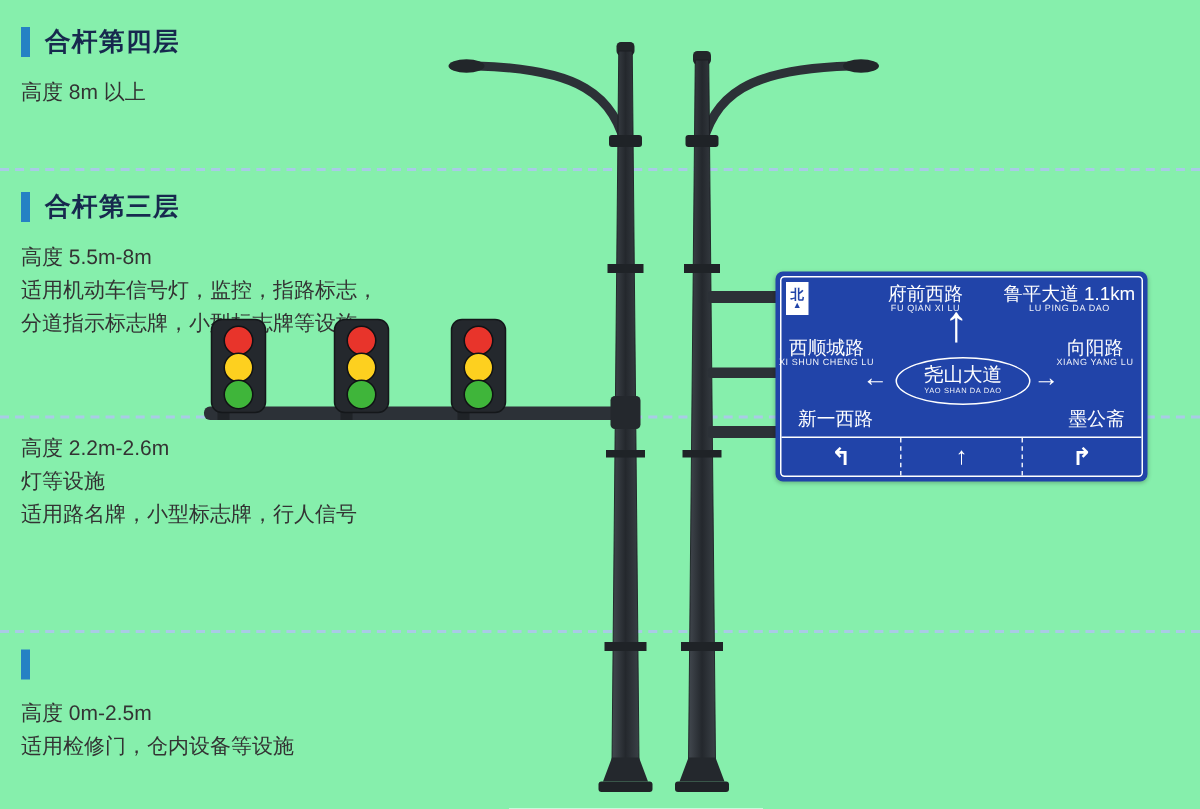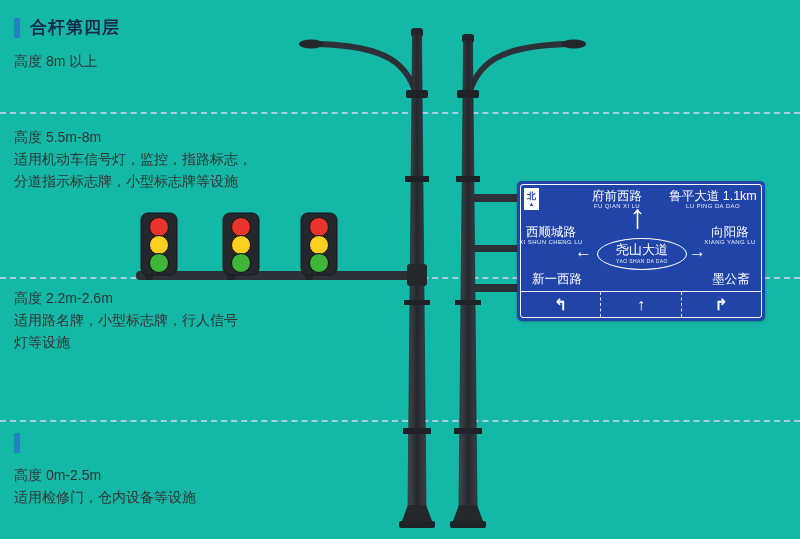--- a/index.html
+++ b/index.html
@@ -1,17 +1,17 @@
 <!DOCTYPE html>
 <html><head>
 <meta charset="utf-8">
 <style>
   html,body{margin:0;padding:0;background:#fff;}
   body{font-family:"Liberation Sans","DejaVu Sans",sans-serif;}
-  .canvas{position:relative;width:800px;height:539px;background:#14b8a6;overflow:hidden;}
+  .canvas{position:relative;width:800px;height:539px;background:#86efac;overflow:hidden;}
 
   
   .divider{position:absolute;left:0;right:0;height:0;border-top:2px dashed #a9cbe6;}
   .d1{top:112px}.d2{top:277px}.d3{top:420px}
 
   
   .layer{position:absolute;left:14px;width:330px;}
   .s4{top:16px}.s3{top:126px}.s2{top:287px}.s1{top:433px}
   .layer-head{display:flex;align-items:center;gap:10px;margin-bottom:11px;}
   .bar{width:6px;height:20px;background:#2581c4;flex:0 0 6px;}
@@ -57,29 +57,33 @@
 
   <section class="layer s4">
     <div class="layer-head">
       <span class="bar"></span>
       <h2>合杆第四层</h2>
     </div>
     <p>高度 8m 以上</p>
   </section>
 
   <section class="layer s3">
+    <div class="layer-head">
+      <span class="bar"></span>
+      <h2>合杆第三层</h2>
+    </div>
     <p>高度 5.5m-8m</p>
     <p>适用机动车信号灯，监控，指路标志，</p>
     <p>分道指示标志牌，小型标志牌等设施</p>
   </section>
 
   <section class="layer s2">
     <p>高度 2.2m-2.6m</p>
+    <p>灯等设施</p>
     <p>适用路名牌，小型标志牌，行人信号</p>
-    <p>灯等设施</p>
   </section>
 
   <section class="layer s1">
     <div class="layer-head">
       <span class="bar"></span>
     </div>
     <p>高度 0m-2.5m</p>
     <p>适用检修门，仓内设备等设施</p>
   </section>
 

